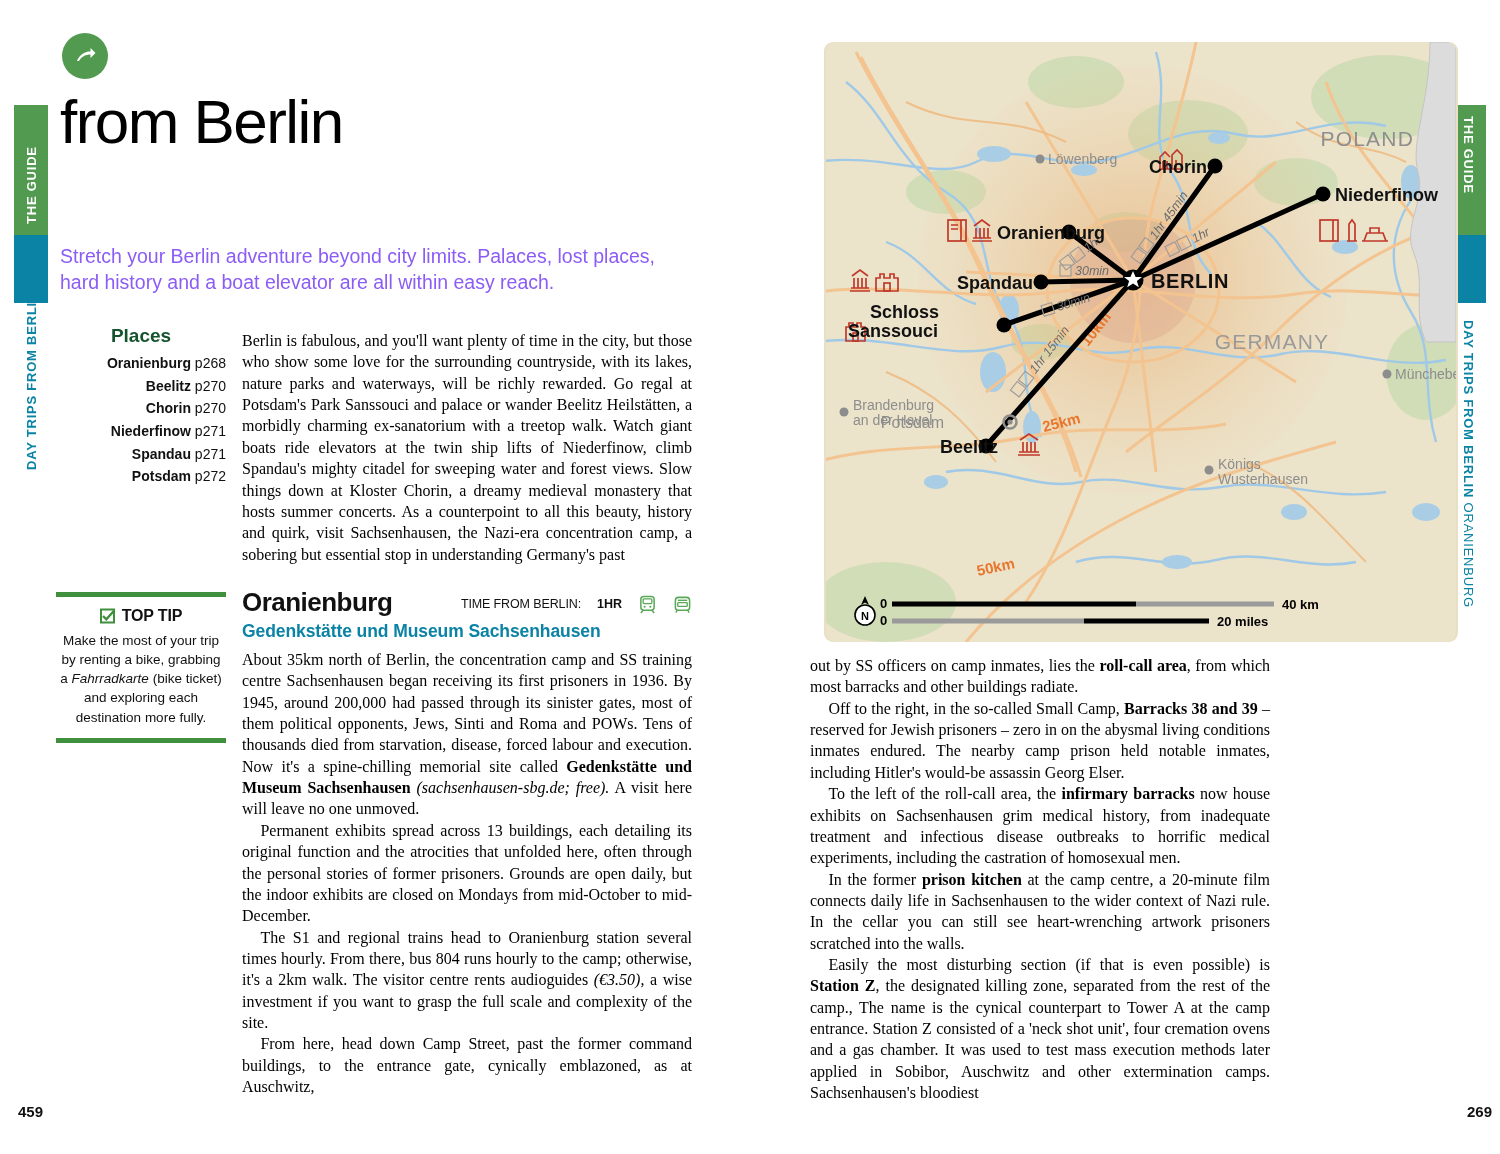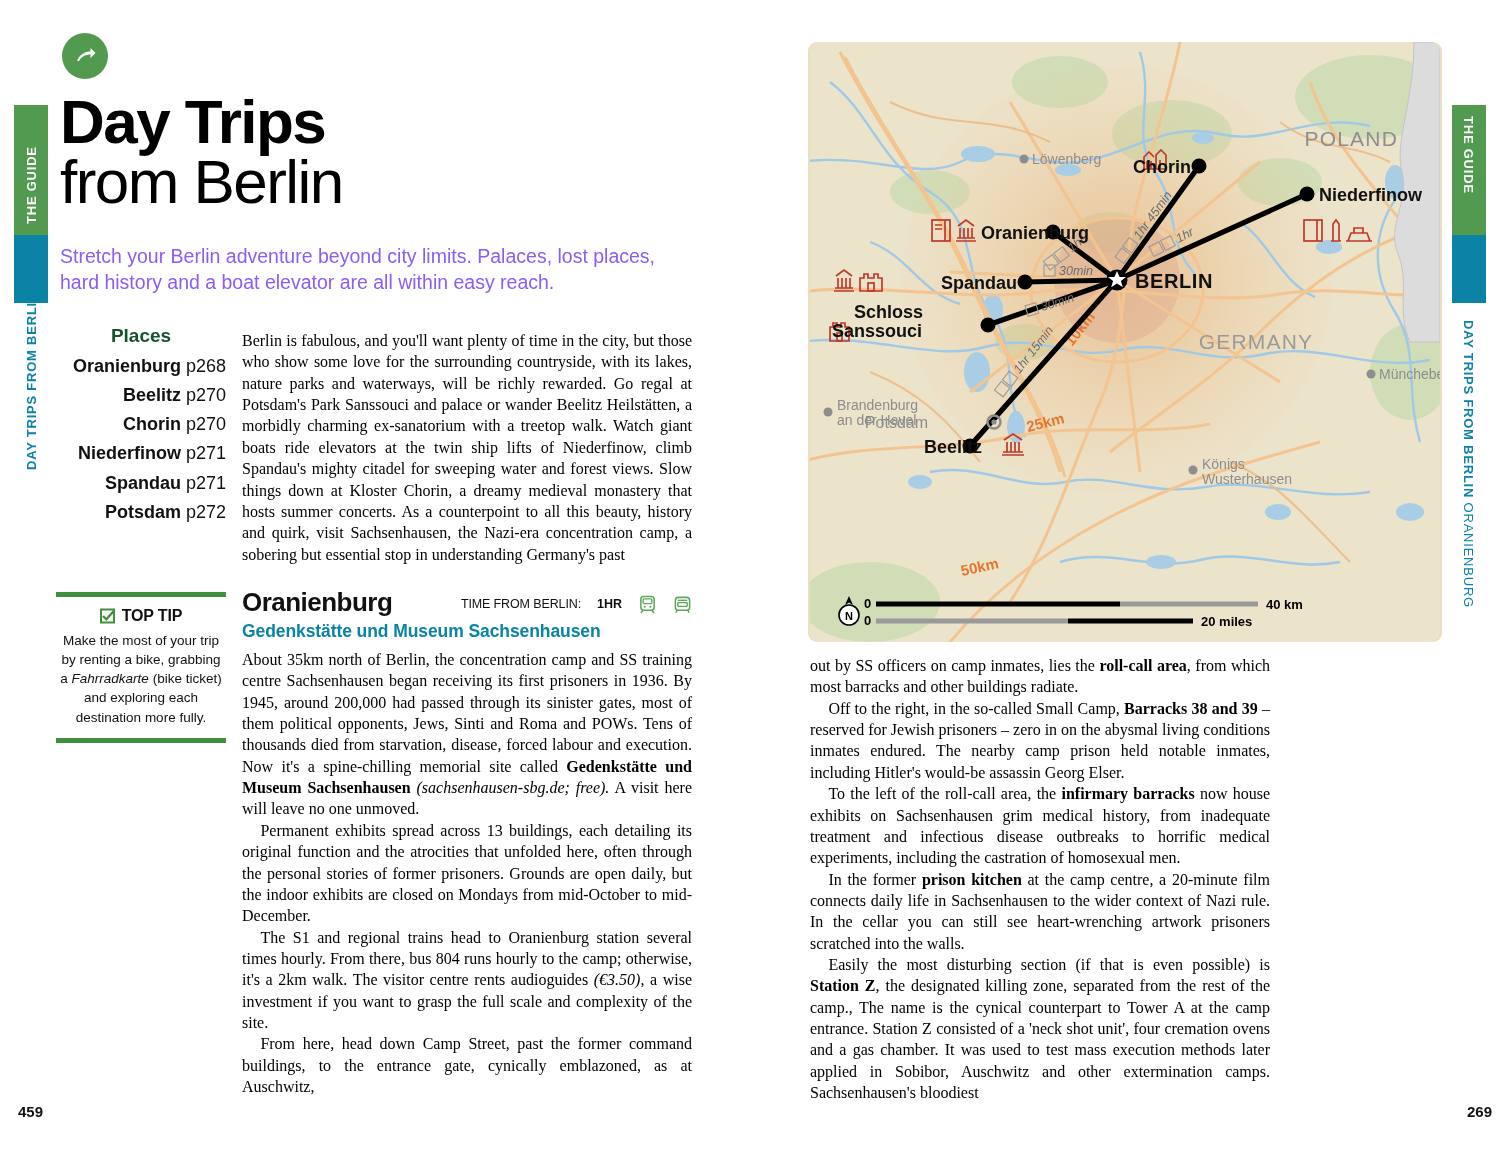--- a/index.html
+++ b/index.html
@@ -78,21 +78,21 @@
     font-size: 19.5px; line-height: 1.33; color: #8b5cf6;
   }
 
   
   .leftcol { position: absolute; left: 56px; top: 325px; width: 170px; }
   .places-head {
     color: #14532d; font-size: 19px; font-weight: bold;
     text-align: center; margin-bottom: 5px;
   }
   .places-list { text-align: right; }
-  .place-row { font-size: 18px; line-height: 1.62; color: #111; }
+  .place-row { font-size: 14px; line-height: 1.62; color: #111; }
   .place-name { font-weight: bold; }
   .place-page { font-weight: normal; }
 
   .toptip {
     position: absolute; left: 56px; top: 592px; width: 170px;
     border-top: 5px solid #3f8f3c; border-bottom: 5px solid #3f8f3c;
     padding: 10px 4px 11px;
     text-align: center;
   }
   .toptip-head {
@@ -135,21 +135,21 @@
   }
 
   .page-num {
     position: absolute; bottom: 34px; font-size: 15px; font-weight: bold; color: #111;
   }
   .page-num-left { left: 18px; }
   .page-num-right { right: 8px; margin-left: 32px; }
 
   
   .map-frame {
-    position: absolute; left: 58px; top: 42px;
+    position: absolute; left: 74px; top: 42px;
     width: 634px; height: 600px;
     border-radius: 9px; overflow: hidden;
     background: #e8dfc4;
   }
   .map-svg { display: block; width: 100%; height: 100%; }
 
   .rightcol { position: absolute; left: 60px; top: 655px; width: 460px; }
 </style>
 </head>
 <body>
@@ -166,21 +166,20 @@
     </div>
 
     <div class="arrow-badge">
       <svg width="26" height="26" viewBox="0 0 26 26">
         <path d="M5 18 C8 11, 13 8.5, 18.5 8.5 L18.5 5 L23.5 10 L18.5 15 L18.5 11.5
                  C14 11.5, 9.5 13.5, 7 18 Z" fill="#ffffff"></path>
       </svg>
     </div>
 
     <div class="title-block">
-      <div class="title-line title-line-1">Day Trips</div>
       <div class="title-line title-line-2">from Berlin</div>
     </div>
 
     <div class="standfirst">Stretch your Berlin adventure beyond city limits. Palaces, lost places, hard history and a boat elevator are all within easy reach.</div>
 
     <div class="leftcol">
       <div class="places-head">Places</div>
       <div class="places-list" id="places-list">
           <div class="place-row"><span class="place-name">Oranienburg</span><span class="place-page"> p268</span></div>
           <div class="place-row"><span class="place-name">Beelitz</span><span class="place-page"> p270</span></div>

